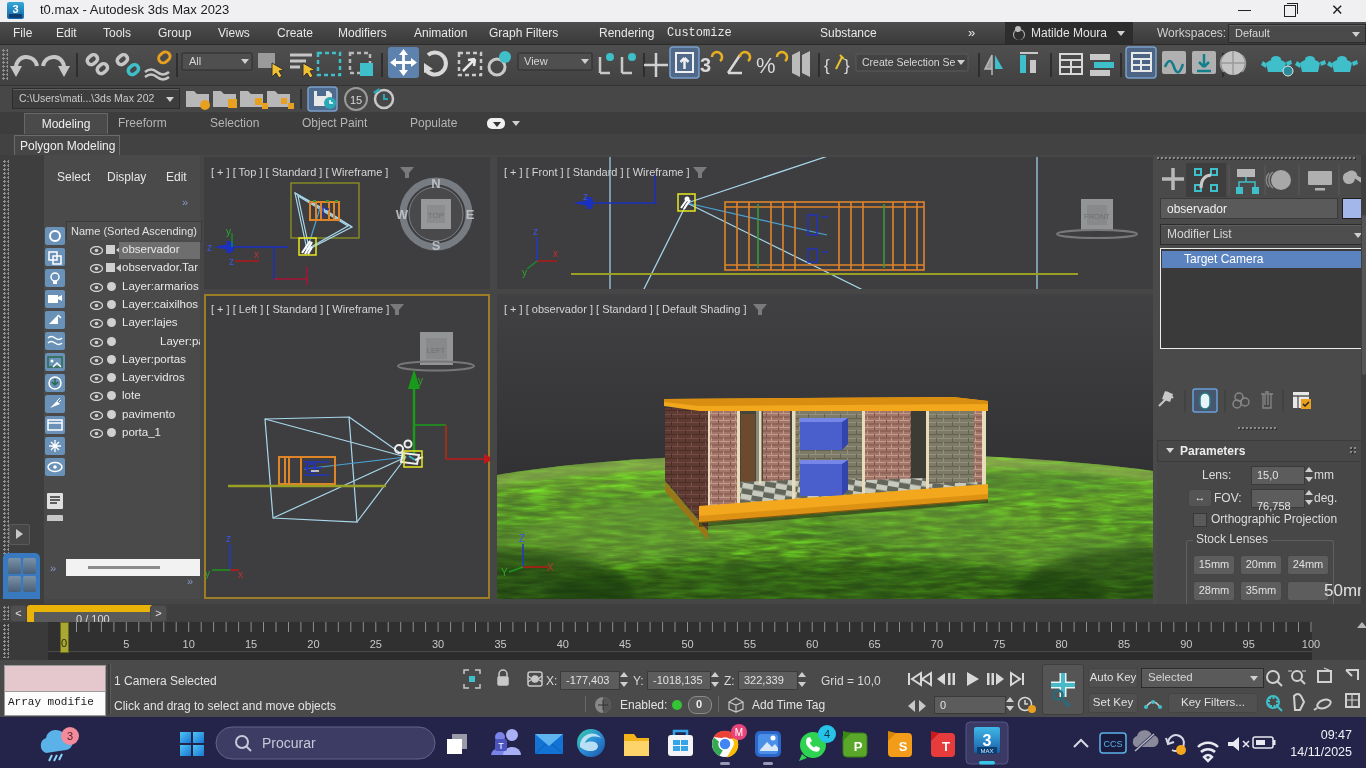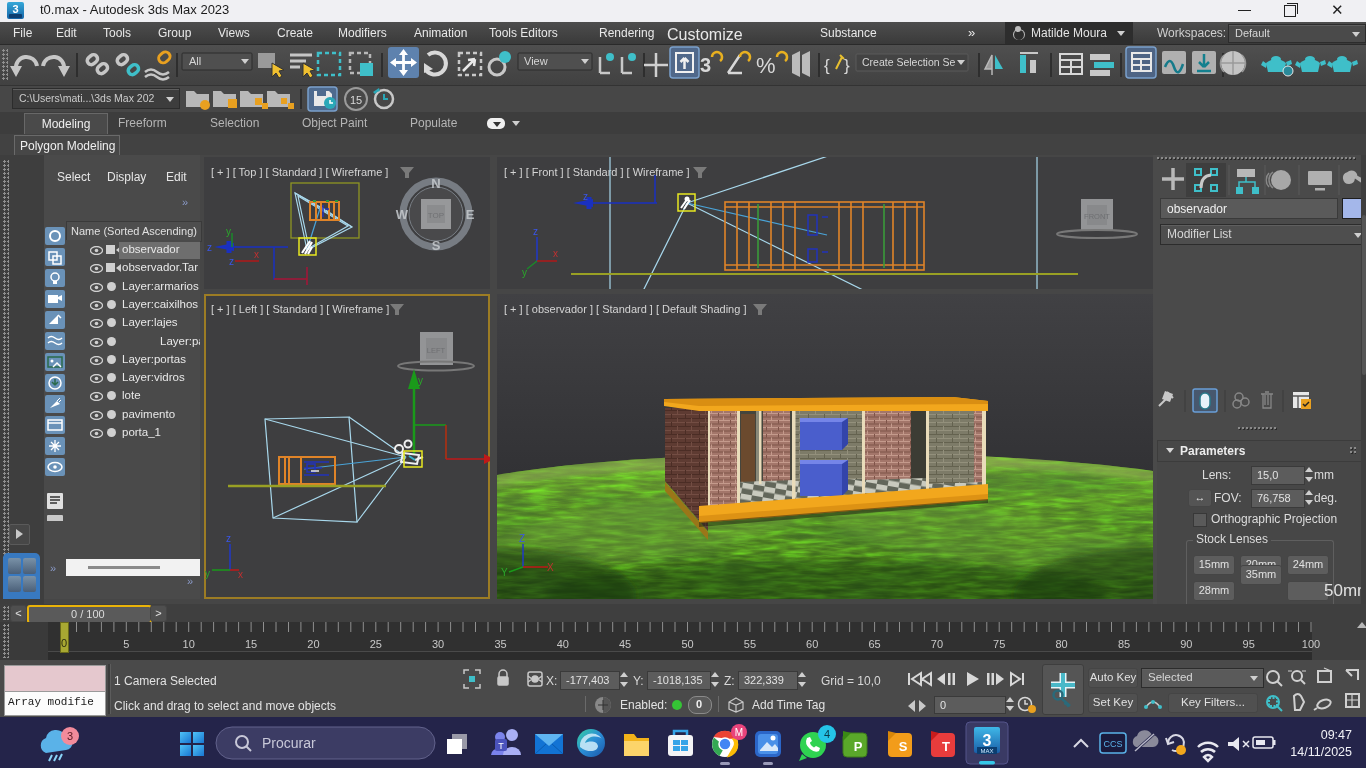--- a/index.html
+++ b/index.html
@@ -33,23 +33,23 @@
 
 <div class="ab" style="left:0;top:22px;width:1366px;height:22px;background:linear-gradient(180deg,#4d4d4d,#3a3a3a);border-bottom:1px solid #2a2a2a;">
   <div class="ab tx" style="left:13px;top:4px;font-size:12px;color:#e8e8e8;">File</div>
   <div class="ab tx" style="left:56px;top:4px;font-size:12px;color:#e8e8e8;">Edit</div>
   <div class="ab tx" style="left:103px;top:4px;font-size:12px;color:#e8e8e8;">Tools</div>
   <div class="ab tx" style="left:158px;top:4px;font-size:12px;color:#e8e8e8;">Group</div>
   <div class="ab tx" style="left:218px;top:4px;font-size:12px;color:#e8e8e8;">Views</div>
   <div class="ab tx" style="left:277px;top:4px;font-size:12px;color:#e8e8e8;">Create</div>
   <div class="ab tx" style="left:338px;top:4px;font-size:12px;color:#e8e8e8;">Modifiers</div>
   <div class="ab tx" style="left:414px;top:4px;font-size:12px;color:#e8e8e8;">Animation</div>
-  <div class="ab tx" style="left:489px;top:4px;font-size:12px;color:#e8e8e8;">Tools Editors</div>
+  <div class="ab tx" style="left:489px;top:4px;font-size:12px;color:#e8e8e8;">Graph Filters</div>
   <div class="ab tx" style="left:590px;top:4px;font-size:12px;color:#e8e8e8;margin-left:9px;">Rendering</div>
-  <div class="ab tx" style="left:667px;top:4px;font-size:16px;color:#e8e8e8;">Customize</div>
+  <div class="ab tx" style="left:667px;top:4px;font-size:12px;color:#e8e8e8;font-family:Liberation Mono, monospace;">Customize</div>
   <div class="ab tx" style="left:748px;top:4px;font-size:12px;color:#e8e8e8;margin-top:22px;">Scripting</div>
   <div class="ab tx" style="left:820px;top:4px;font-size:12px;color:#e8e8e8;">Substance</div>
   <div class="ab tx" style="left:968px;top:3px;font-size:13px;color:#e8e8e8;">»</div>
   <div class="ab" style="left:1005px;top:0;width:128px;height:22px;background:#2d2d2d;">
     <div class="ab" style="left:8px;top:7px;width:10px;height:10px;border-radius:50%;border:1px solid #bdbdbd;border-bottom:none;"></div>
     <div class="ab" style="left:10px;top:4px;width:6px;height:6px;border-radius:50%;background:#bdbdbd;"></div>
     <div class="ab tx" style="left:26px;top:4px;font-size:12px;color:#e4e4e4;">Matilde Moura</div>
     <div class="caret" style="right:8px;"></div>
   </div>
   <div class="ab tx" style="left:1157px;top:4px;font-size:12px;color:#cfcfcf;">Workspaces:</div>
@@ -729,20 +729,25 @@
         </g>
   </svg>
 
   <div class="ab fld" style="left:7px;top:43px;width:176px;height:19px;background:#5a5a5a;">
         <span style="position:absolute;left:6px;top:3px;font-size:12px;color:#efefef;">observador</span>
       </div>
   <div class="ab" style="left:189px;top:43px;width:20px;height:19px;background:#a4b7ea;border:1px solid #1e1e1e;"></div>
 
   <div class="ab ddl" style="left:7px;top:69px;width:200px;height:19px;background:#4e4e4e;font-size:12px;line-height:18px;">Modifier List<div class="caret"></div></div>
 
+  <div class="ab" style="left:7px;top:93px;width:201px;height:99px;background:#3a3a3a;border:1px solid #ececec;">
+    <div class="ab" style="left:1px;top:2px;width:199px;height:17px;background:#5b83c0;">
+      <span style="position:absolute;left:22px;top:1px;font-size:12px;color:#fff;">Target Camera</span>
+    </div>
+  </div>
 
   <svg class="ab" style="left:0;top:233px;" width="213" height="26" viewBox="0 0 213 26">
     <path d="M 14 4 l 6 6 m -9 3 l 6 -6 m -3 3 l -8 8" stroke="#c8c8c8" stroke-width="2" fill="none"></path>
     <path d="M 12 3 l 8 3 l -3 8 l -8 -3 z" fill="#c8c8c8"></path>
     <path d="M 32 2 v 22" stroke="#3a3a3a" fill="none"></path>
     <rect x="40" y="1" width="24" height="23" rx="2" fill="#47586e" stroke="#6a9fd8" stroke-width="1.5"></rect>
     <rect x="47" y="5" width="10" height="16" rx="5" fill="#e8f2f8" stroke="#2a7a8a" stroke-width="1.5"></rect>
     <path d="M 72 2 v 22" stroke="#3a3a3a" fill="none"></path>
     <g opacity="0.55">
       <circle cx="86" cy="9" r="4" fill="none" stroke="#b8b8b8" stroke-width="1.5"></circle>
@@ -766,44 +771,44 @@
     </div>
     <div class="ab tx" style="left:45px;top:28px;font-size:12px;color:#dcdcdc;">Lens:</div>
     <div class="ab fld" style="left:94px;top:26px;width:52px;height:17px;">
           <span style="position:absolute;left:5px;top:2px;">15,0</span>
         </div>
     <div class="ab spin" style="left:147px;top:26px;height:17px;"></div>
     <div class="ab tx" style="left:157px;top:28px;font-size:12px;color:#dcdcdc;">mm</div>
     <div class="ab btn" style="left:31px;top:49px;width:22px;height:16px;"><span style="font-size:11px;line-height:15px;">↔</span></div>
     <div class="ab tx" style="left:57px;top:51px;font-size:12px;color:#dcdcdc;">FOV:</div>
     <div class="ab fld" style="left:94px;top:49px;width:52px;height:17px;">
-          <span style="position:absolute;left:5px;top:2px;">76,758</span>
+          <span style="position:absolute;left:5px;top:10px;">76,758</span>
         </div>
     <div class="ab spin" style="left:147px;top:49px;height:17px;"></div>
     <div class="ab tx" style="left:157px;top:51px;font-size:12px;color:#dcdcdc;">deg.</div>
     <div class="ab" style="left:36px;top:73px;width:12px;height:12px;background:#5a5a5a;border:1px solid #383838;"></div>
     <div class="ab tx" style="left:54px;top:72px;font-size:12px;color:#dcdcdc;">Orthographic Projection</div>
     <div class="ab" style="left:29px;top:100px;width:146px;height:200px;border:1px solid #5f5f5f;border-radius:3px;border-bottom:none;"></div>
     <div class="ab tx" style="left:36px;top:92px;font-size:12px;color:#dcdcdc;background:#474747;padding:0 3px;">Stock Lenses</div>
     <div class="ab btn" style="left:36px;top:115px;width:40px;height:18px;background:#5d5d5d;"><span style="font-size:11px;line-height:17px;">15mm</span></div>
     <div class="ab btn" style="left:83px;top:115px;width:40px;height:18px;background:#5d5d5d;"><span style="font-size:11px;line-height:17px;">20mm</span></div>
     <div class="ab btn" style="left:130px;top:115px;width:40px;height:18px;background:#5d5d5d;"><span style="font-size:11px;line-height:17px;">24mm</span></div>
     <div class="ab btn" style="left:36px;top:141px;width:40px;height:18px;background:#5d5d5d;"><span style="font-size:11px;line-height:17px;">28mm</span></div>
-    <div class="ab btn" style="left:83px;top:125px;width:40px;height:18px;background:#5d5d5d;"><span style="font-size:11px;line-height:17px;">35mm</span></div>
+    <div class="ab btn" style="left:83px;top:141px;width:40px;height:18px;background:#5d5d5d;"><span style="font-size:11px;line-height:17px;">35mm</span></div>
     <div class="ab btn" style="left:130px;top:141px;width:40px;height:18px;background:#5d5d5d;"><span style="font-size:17px;line-height:17px;padding-left:36px;">50mm</span></div>
   </div>
   <div class="ab" style="left:208px;top:0;width:5px;height:449px;background:#3e3e3e;">
         <div class="ab" style="left:1px;top:60px;width:4px;height:160px;background:#555555;border-radius:2px;"></div>
       </div>
 </div>
 
 <div class="ab" style="left:0;top:604px;width:1366px;height:18px;background:#3f3f3f;">
   <div class="ab vgrip" style="left:3px;top:2px;height:14px;"></div>
   <div class="ab btn" style="left:10px;top:1px;width:15px;height:15px;background:#4f4f4f;"><span style="font-size:11px;line-height:14px;">&lt;</span></div>
-  <div class="ab" style="left:27px;top:1px;width:121px;height:15px;background:#5a5a5a;border-radius:3px;border:2px solid #eab308;">
+  <div class="ab" style="left:27px;top:1px;width:121px;height:15px;background:#5a5a5a;border-radius:3px;border:7px solid #eab308;">
     <div class="ab tx" style="left:42px;top:1px;font-size:11px;color:#dcdcdc;">0 / 100</div>
   </div>
   <div class="ab btn" style="left:150px;top:1px;width:15px;height:15px;background:#4f4f4f;"><span style="font-size:11px;line-height:14px;">&gt;</span></div>
 </div>
 
 <div class="ab" style="left:0;top:622px;width:1366px;height:38px;background:#3a3a3a;">
   <div class="ab vgrip" style="left:3px;top:2px;height:34px;"></div>
   <svg class="ab" style="left:46px;top:6px;" width="30" height="24" viewBox="0 0 30 24">
     <path d="M 2 5 h 7 M 2 9 h 7 M 2 13 h 7" stroke="#c8c8c8" stroke-width="2" fill="none"></path>
     <path d="M 11 13 q 4 -12 8 0 t 8 0" stroke="#3fbfc9" stroke-width="2" fill="none"></path>

